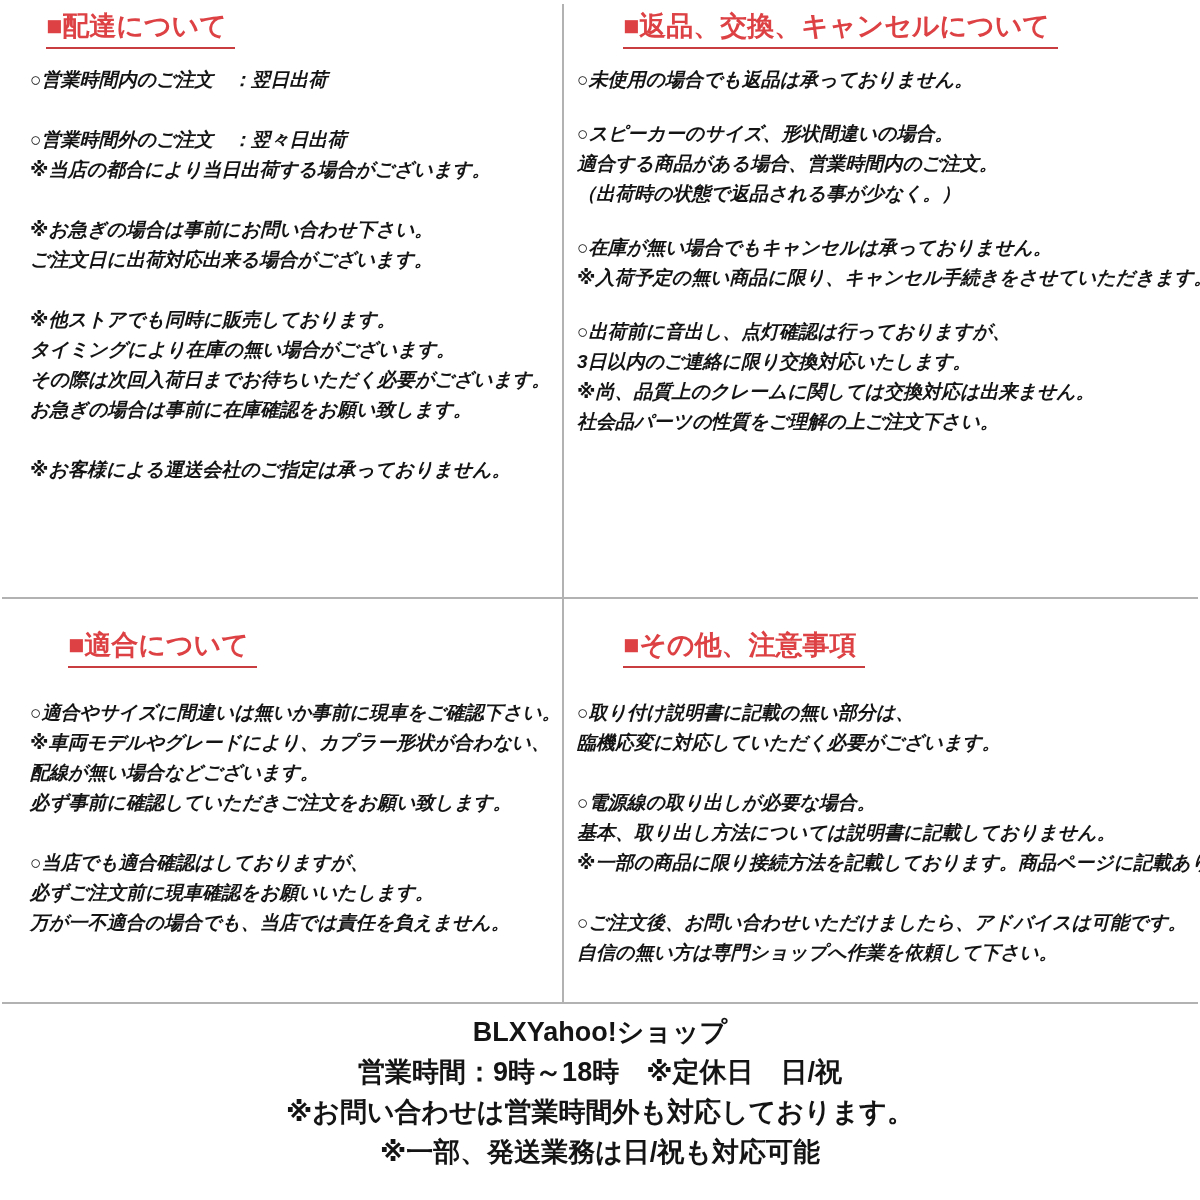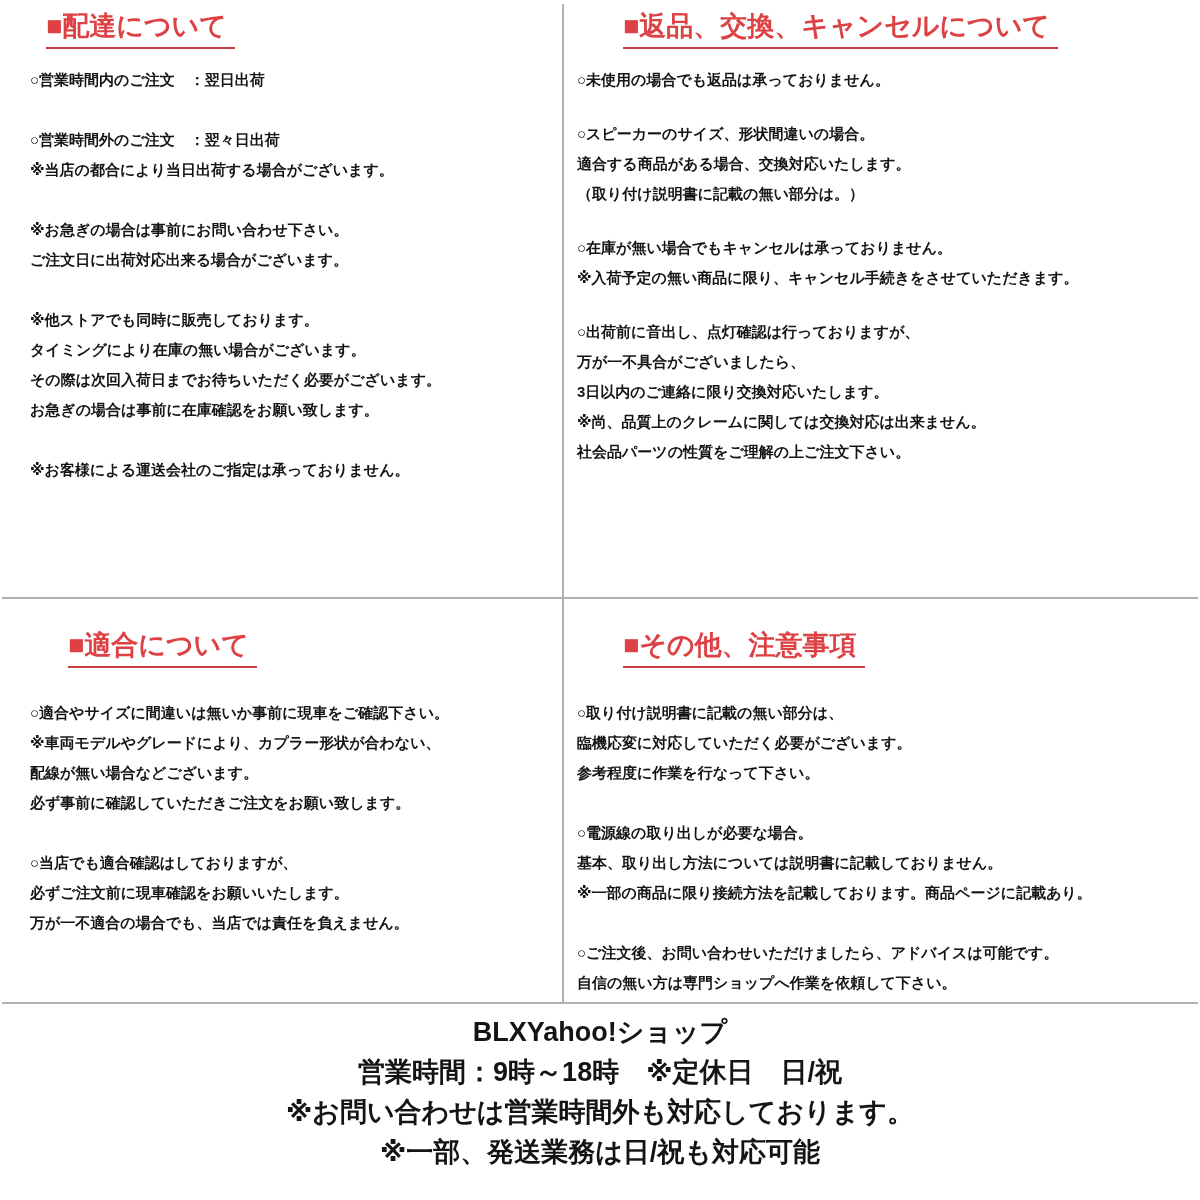--- a/index.html
+++ b/index.html
@@ -62,25 +62,26 @@
   }
   .q1 .head { margin-left: 16px; }
   .q2 .head { margin-left: 46px; }
   .q3 .head { margin-left: 38px; margin-bottom: 30px; }
   .q4 .head { margin-left: 46px; margin-bottom: 30px; }
 
   .para { margin: 0 0 30px 0; }
   .q2 .para { margin-bottom: 24px; }
 
   .ln {
-    font-size: 15px;
+    font-size: 19px;
     line-height: 30px;
     font-weight: 600;
     white-space: nowrap;
     letter-spacing: 0;
+    font-style: italic;
   }
 
   
   .footer {
     position: absolute;
     left: 0;
     top: 1004px;
     width: 1200px;
     padding-top: 8px;
     text-align: center;
@@ -125,30 +126,29 @@
     </div>
   </section>
 
   <section class="q q2">
     <h2 class="head">■返品、交換、キャンセルについて</h2>
     <div class="para">
       <div class="ln">○未使用の場合でも返品は承っておりません。</div>
     </div>
     <div class="para">
       <div class="ln">○スピーカーのサイズ、形状間違いの場合。</div>
-      <div class="ln">適合する商品がある場合、交換対応いたします。</div>
-      <div class="ln">（取り付け説明書に記載の無い部分は。）</div>
+      <div class="ln">適合する商品がある場合、営業時間内のご注文。</div>
+      <div class="ln">（出荷時の状態で返品される事が少なく。）</div>
     </div>
     <div class="para">
       <div class="ln">○在庫が無い場合でもキャンセルは承っておりません。</div>
       <div class="ln">※入荷予定の無い商品に限り、キャンセル手続きをさせていただきます。</div>
     </div>
     <div class="para">
       <div class="ln">○出荷前に音出し、点灯確認は行っておりますが、</div>
-      <div class="ln">万が一不具合がございましたら、</div>
       <div class="ln">3日以内のご連絡に限り交換対応いたします。</div>
       <div class="ln">※尚、品質上のクレームに関しては交換対応は出来ません。</div>
       <div class="ln">社会品パーツの性質をご理解の上ご注文下さい。</div>
     </div>
   </section>
 
   <section class="q q3">
     <h2 class="head">■適合について</h2>
     <div class="para">
       <div class="ln">○適合やサイズに間違いは無いか事前に現車をご確認下さい。</div>
@@ -161,21 +161,20 @@
       <div class="ln">必ずご注文前に現車確認をお願いいたします。</div>
       <div class="ln">万が一不適合の場合でも、当店では責任を負えません。</div>
     </div>
   </section>
 
   <section class="q q4">
     <h2 class="head">■その他、注意事項</h2>
     <div class="para">
       <div class="ln">○取り付け説明書に記載の無い部分は、</div>
       <div class="ln">臨機応変に対応していただく必要がございます。</div>
-      <div class="ln">参考程度に作業を行なって下さい。</div>
     </div>
     <div class="para">
       <div class="ln">○電源線の取り出しが必要な場合。</div>
       <div class="ln">基本、取り出し方法については説明書に記載しておりません。</div>
       <div class="ln">※一部の商品に限り接続方法を記載しております。商品ページに記載あり。</div>
     </div>
     <div class="para">
       <div class="ln">○ご注文後、お問い合わせいただけましたら、アドバイスは可能です。</div>
       <div class="ln">自信の無い方は専門ショップへ作業を依頼して下さい。</div>
     </div>

